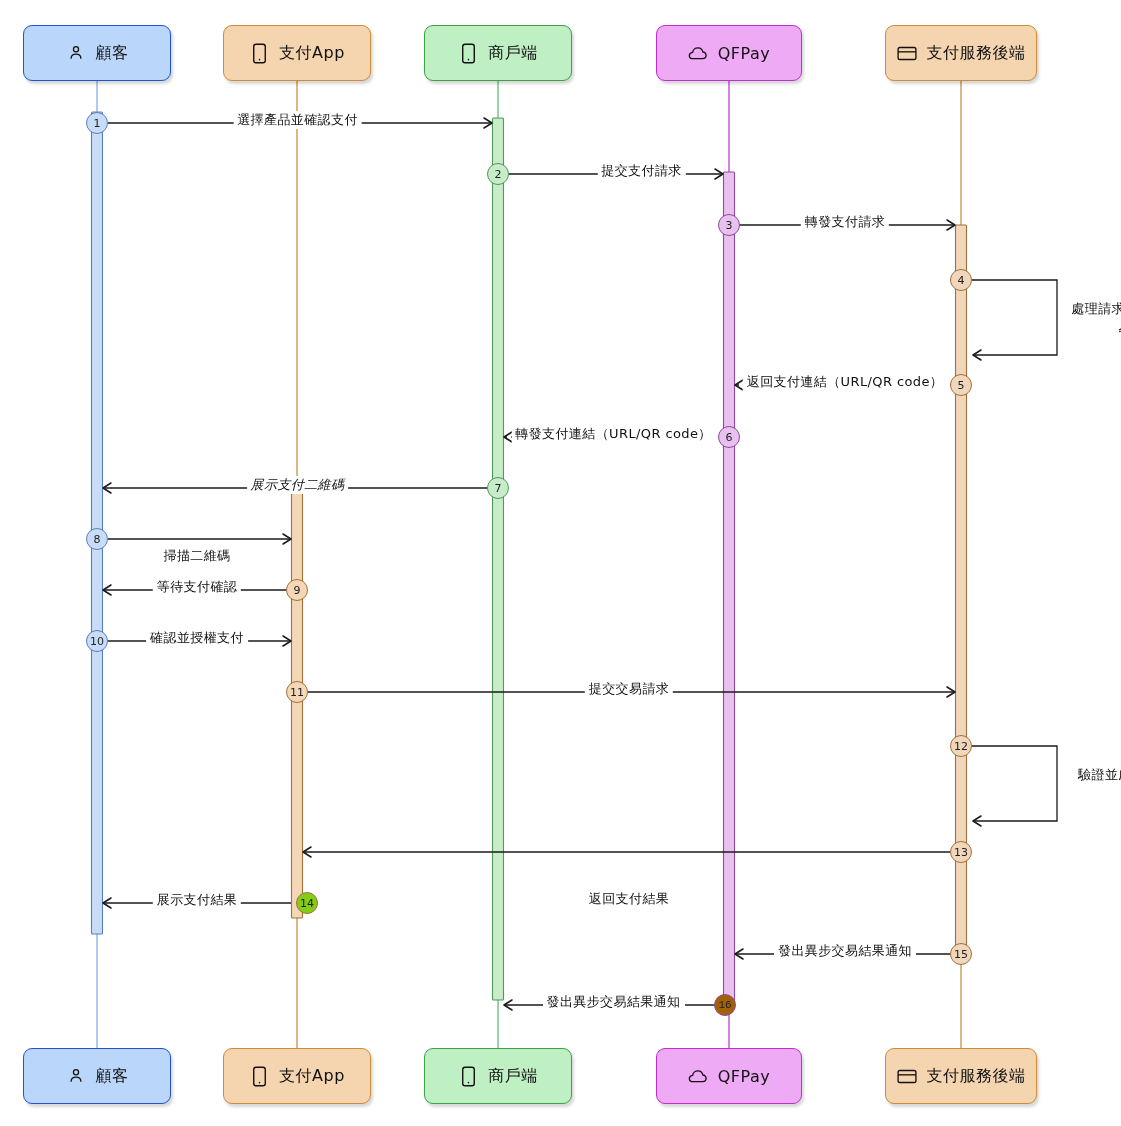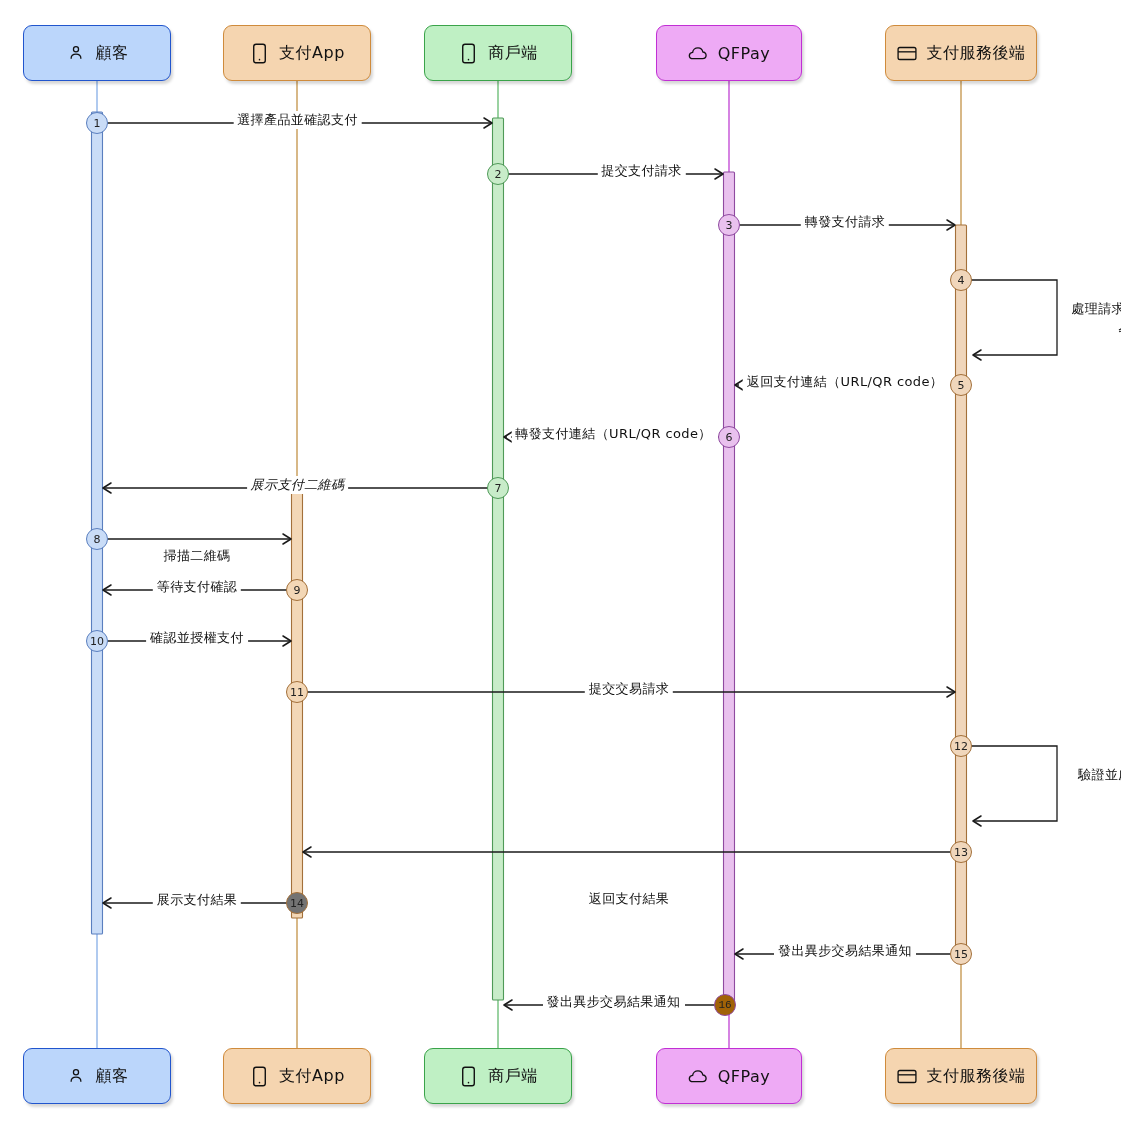--- a/index.html
+++ b/index.html
@@ -136,21 +136,21 @@
       <div class="seqnum" style="left: 297px; top: 590px; background: rgb(243, 215, 182); border-color: rgb(163, 112, 58);">9</div>
       <div class="msglabel" style="left: 197px; top: 647px;">確認並授權支付</div>
       <div class="seqnum" style="left: 97px; top: 641px; background: rgb(201, 220, 247); border-color: rgb(90, 127, 191);">10</div>
       <div class="msglabel" style="left: 629px; top: 698px;">提交交易請求</div>
       <div class="seqnum" style="left: 297px; top: 692px; background: rgb(243, 215, 182); border-color: rgb(163, 112, 58);">11</div>
       <div class="selflabel" style="left: 1065px; top: 764.5px;">驗證並處理交易</div>
       <div class="seqnum" style="left: 961px; top: 746px; background: rgb(240, 214, 187); border-color: rgb(163, 112, 58);">12</div>
       <div class="msglabel" style="left: 629px; top: 908px;">返回支付結果</div>
       <div class="seqnum" style="left: 961px; top: 852px; background: rgb(240, 214, 187); border-color: rgb(163, 112, 58);">13</div>
       <div class="msglabel" style="left: 197px; top: 909px;">展示支付結果</div>
-      <div class="seqnum" style="left: 297px; top: 903px; background: #737373; border-color: rgb(163, 112, 58);">14</div>
+      <div class="seqnum" style="left: 307px; top: 903px; background: #84cc16; border-color: rgb(163, 112, 58);">14</div>
       <div class="msglabel" style="left: 845px; top: 960px;">發出異步交易結果通知</div>
       <div class="seqnum" style="left: 961px; top: 954px; background: rgb(240, 214, 187); border-color: rgb(163, 112, 58);">15</div>
       <div class="msglabel" style="left: 613.5px; top: 1011px;">發出異步交易結果通知</div>
       <div class="seqnum" style="left: 725px; top: 1005px; background: #a16207; border-color: rgb(143, 74, 160); font-family: Liberation Mono, monospace;">16</div>
       <div class="pbox" style="width: 148px; left: 23px; top: 25px; background: rgb(187, 214, 251); border-color: rgb(33, 85, 205);">
         <span class="picon">
           <svg width="18" height="18" viewBox="0 0 24 24" fill="none" stroke="#111" stroke-width="1.7" stroke-linecap="round">
             <circle cx="12" cy="7" r="3.4"></circle>
             <path d="M5.5 19c0-3.6 2.9-5.6 6.5-5.6s6.5 2 6.5 5.6"></path>
           </svg>

